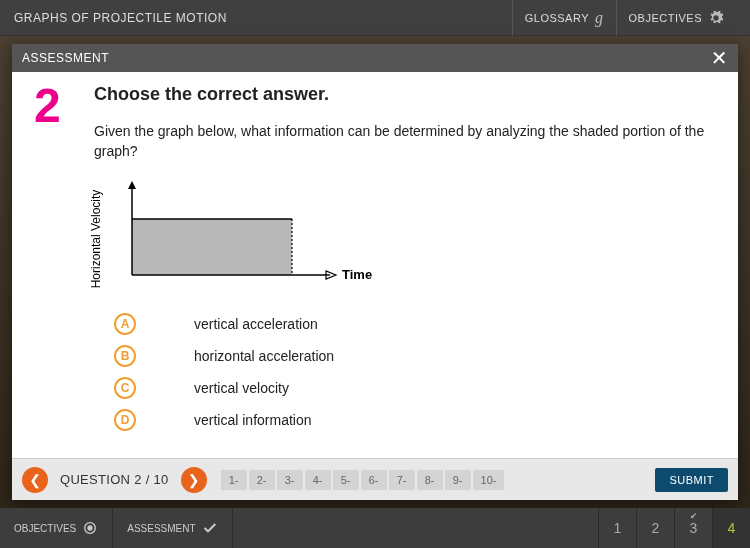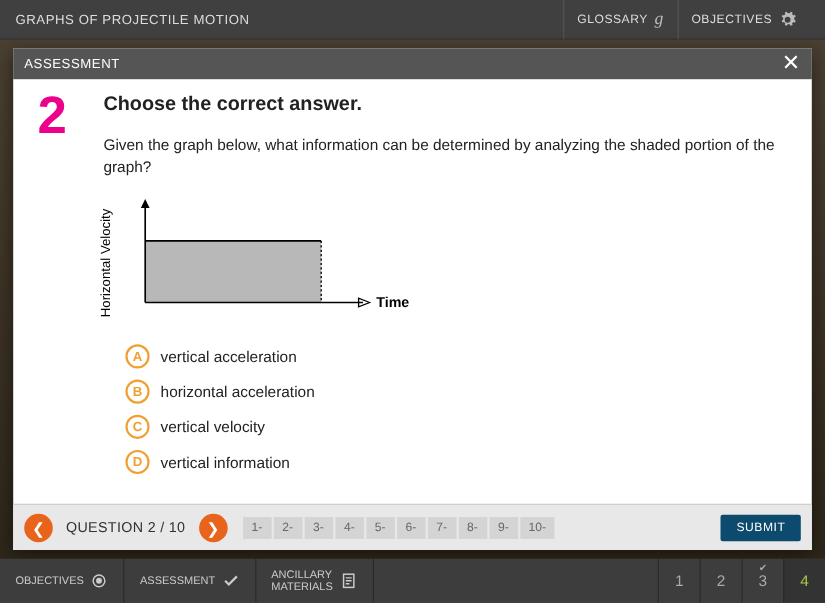--- a/index.html
+++ b/index.html
@@ -25,21 +25,21 @@
 .q-prompt { font-size: 14px; color: #222; line-height: 1.4; }
 
 .chart-wrap { margin: 18px 0 14px 82px; position: relative; width: 260px; height: 120px; }
 .ylabel { position: absolute; left: -18px; top: 50%; transform: translate(-50%,-50%) rotate(-90deg); font-size: 12px; color: #000; white-space: nowrap; }
 .xlabel { position: absolute; left: 228px; top: 88px; font-size: 13px; color: #000; font-weight: bold; }
 .axes { position: absolute; left: 0; top: 0; }
 
 .options { margin-left: 82px; }
 .opt { display: flex; align-items: center; gap: 10px; margin-bottom: 10px; cursor: pointer; }
 .opt-letter { width: 22px; height: 22px; border: 2px solid #f0a030; border-radius: 50%; color: #f0a030; font-weight: bold; font-size: 12px; display: flex; align-items: center; justify-content: center; }
-.opt-text { font-size: 14px; color: #222; }
+.opt-text { font-size: 14px; color: #222; margin-left: 48px; }
 
 .modal-footer { height: 42px; background: #e8e8e8; display: flex; align-items: center; padding: 0 10px; gap: 8px; border-top: 1px solid #ccc; }
 .nav-arrow { width: 26px; height: 26px; border-radius: 50%; background: #e8641b; color: #fff; display: flex; align-items: center; justify-content: center; cursor: pointer; font-size: 14px; }
 .qcounter { font-size: 13px; color: #333; font-weight: 500; margin: 0 4px; letter-spacing: 0.3px; }
 .qnav-items { display: flex; gap: 2px; margin-left: 6px; }
 .qnav-item { background: #d4d4d4; color: #666; font-size: 11px; padding: 4px 8px; cursor: pointer; min-width: 26px; text-align: center; }
 .spacer { flex: 1; }
 .submit-btn { background: #0c4a6e; color: #fff; border: none; padding: 6px 14px; font-size: 11px; letter-spacing: 0.5px; cursor: pointer; border-radius: 2px; }
 
 .bottom-bar { position: absolute; left: 0; right: 0; bottom: 0; height: 40px; background: #3d3d3d; display: flex; align-items: stretch; color: #ccc; font-size: 10px; }
@@ -159,32 +159,20 @@
         <circle cx="12" cy="12" r="8"></circle>
         <circle cx="12" cy="12" r="3" fill="#ccc"></circle>
       </svg>
   </div>
   <div class="bottom-tab">
     <span>ASSESSMENT</span>
     <svg class="icon" viewBox="0 0 24 24" fill="none" stroke="#ccc" stroke-width="3">
         <path d="M4 12l5 5L20 6"></path>
       </svg>
   </div>
-  <div class="bottom-tab wide">
-    <div style="line-height:1.1;">
-      <div>ANCILLARY</div>
-      <div>MATERIALS</div>
-    </div>
-    <svg class="icon" viewBox="0 0 24 24" fill="none" stroke="#ccc" stroke-width="2">
-        <rect x="5" y="3" width="14" height="18"></rect>
-        <line x1="8" y1="8" x2="16" y2="8"></line>
-        <line x1="8" y1="12" x2="16" y2="12"></line>
-        <line x1="8" y1="16" x2="13" y2="16"></line>
-      </svg>
-  </div>
   <div class="bottom-spacer"></div>
   <div class="page-nums">
     <div class="page-num">
         <span>1</span>
       </div>
     <div class="page-num">
         <span>2</span>
       </div>
     <div class="page-num">
         <span class="check">✔</span>

